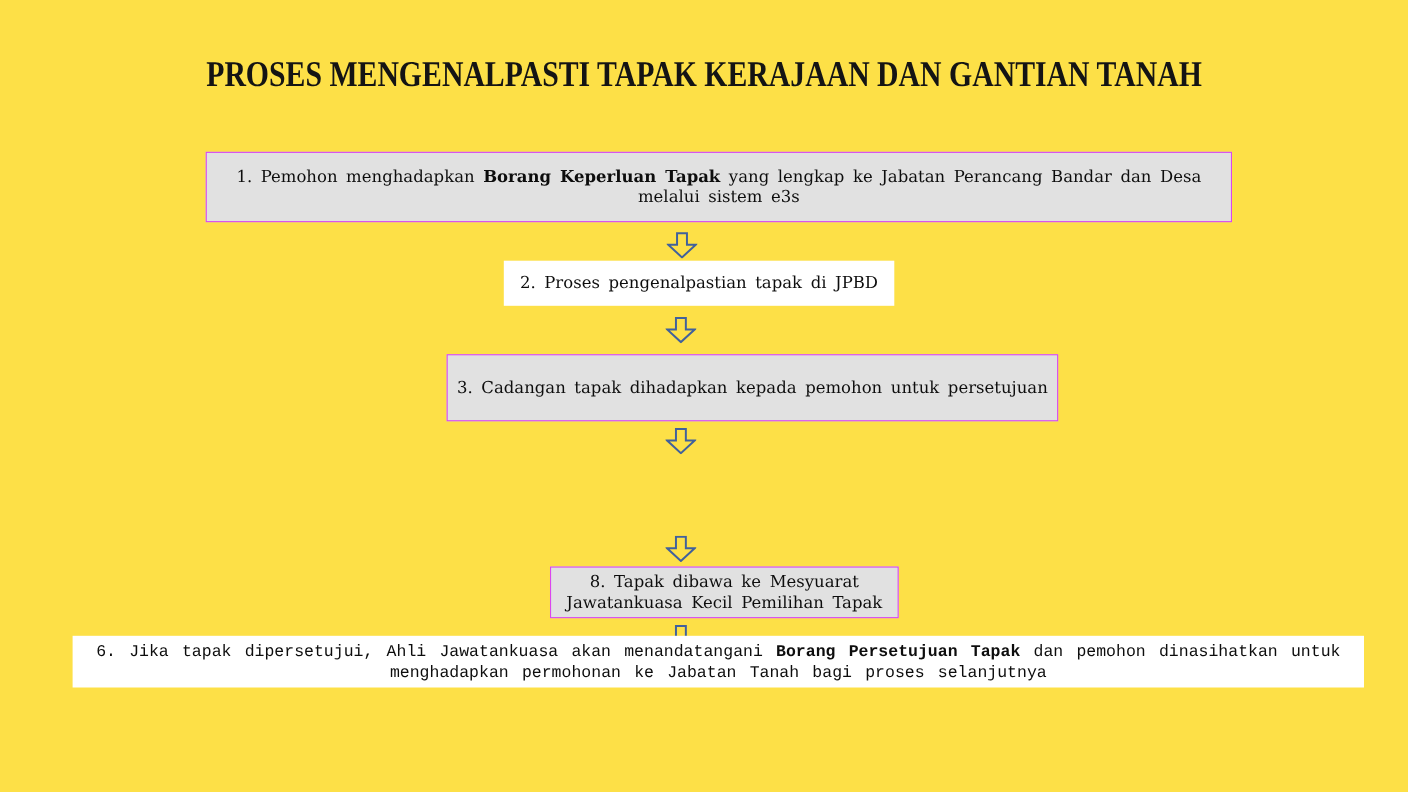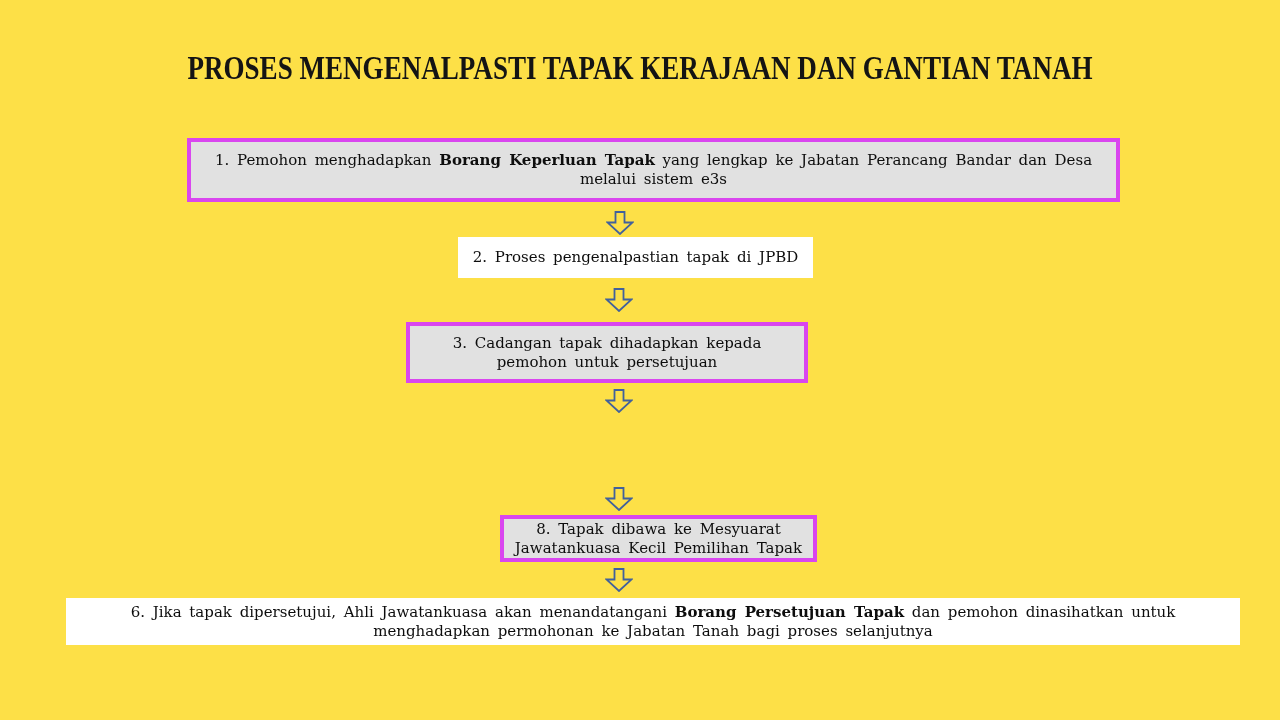--- a/index.html
+++ b/index.html
@@ -34,21 +34,21 @@
     font-size: 15px;
     line-height: 19px;
     word-spacing: 3px;
     color: #0d0d0d;
     box-sizing: border-box;
     padding: 2px 8px;
   }
   .box p { margin: 0; }
   .box.gray {
     background: #e1e1e1;
-    border: 4px solid #d946ef;
+    border: 1px solid #d946ef;
   }
   .box.white {
     background: #ffffff;
     border: none;
   }
   .arrow {
     position: absolute;
     width: 28px;
     height: 24px;
   }
@@ -75,21 +75,21 @@
   <div class="box white" style="left:458px; top:237px; width:355px; height:41px;justify-content:center;">
     <p>2. Proses pengenalpastian tapak di JPBD</p>
   </div>
 
   <div class="arrow" style="left:605px; top:288px;">
     <svg viewBox="0 0 28 24" xmlns="http://www.w3.org/2000/svg">
       <path d="M9.5 1 H18.5 V11.5 H26.5 L14 23 L1.5 11.5 H9.5 Z" fill="none" stroke="#41619c" stroke-width="1.8"></path>
     </svg>
   </div>
 
-  <div class="box gray" style="left:406px; top:322px; width:402px; height:61px;">
+  <div class="box gray" style="left:406px; top:322px; width:556px; height:61px;">
     <p>3. Cadangan tapak dihadapkan kepada pemohon untuk persetujuan</p>
   </div>
 
   <div class="arrow" style="left:605px; top:389px;">
     <svg viewBox="0 0 28 24" xmlns="http://www.w3.org/2000/svg">
       <path d="M9.5 1 H18.5 V11.5 H26.5 L14 23 L1.5 11.5 H9.5 Z" fill="none" stroke="#41619c" stroke-width="1.8"></path>
     </svg>
   </div>
 
 
@@ -102,17 +102,17 @@
   <div class="box gray" style="left:500px; top:515px; width:317px; height:47px;">
     <p>8. Tapak dibawa ke Mesyuarat Jawatankuasa Kecil Pemilihan Tapak</p>
   </div>
 
   <div class="arrow" style="left:605px; top:568px;">
     <svg viewBox="0 0 28 24" xmlns="http://www.w3.org/2000/svg">
       <path d="M9.5 1 H18.5 V11.5 H26.5 L14 23 L1.5 11.5 H9.5 Z" fill="none" stroke="#41619c" stroke-width="1.8"></path>
     </svg>
   </div>
 
-  <div class="box white" style="left:66px; top:598px; width:1174px; height:47px;">
+  <div class="box white" style="left:66px; top:578px; width:1174px; height:47px;font-family:Liberation Mono, monospace;">
     <p><span>6. Jika tapak dipersetujui, Ahli Jawatankuasa akan menandatangani </span><b>Borang Persetujuan Tapak</b><span> dan pemohon dinasihatkan untuk menghadapkan permohonan ke Jabatan Tanah bagi proses selanjutnya</span></p>
   </div>
 
 </div>
 
 </body></html>

